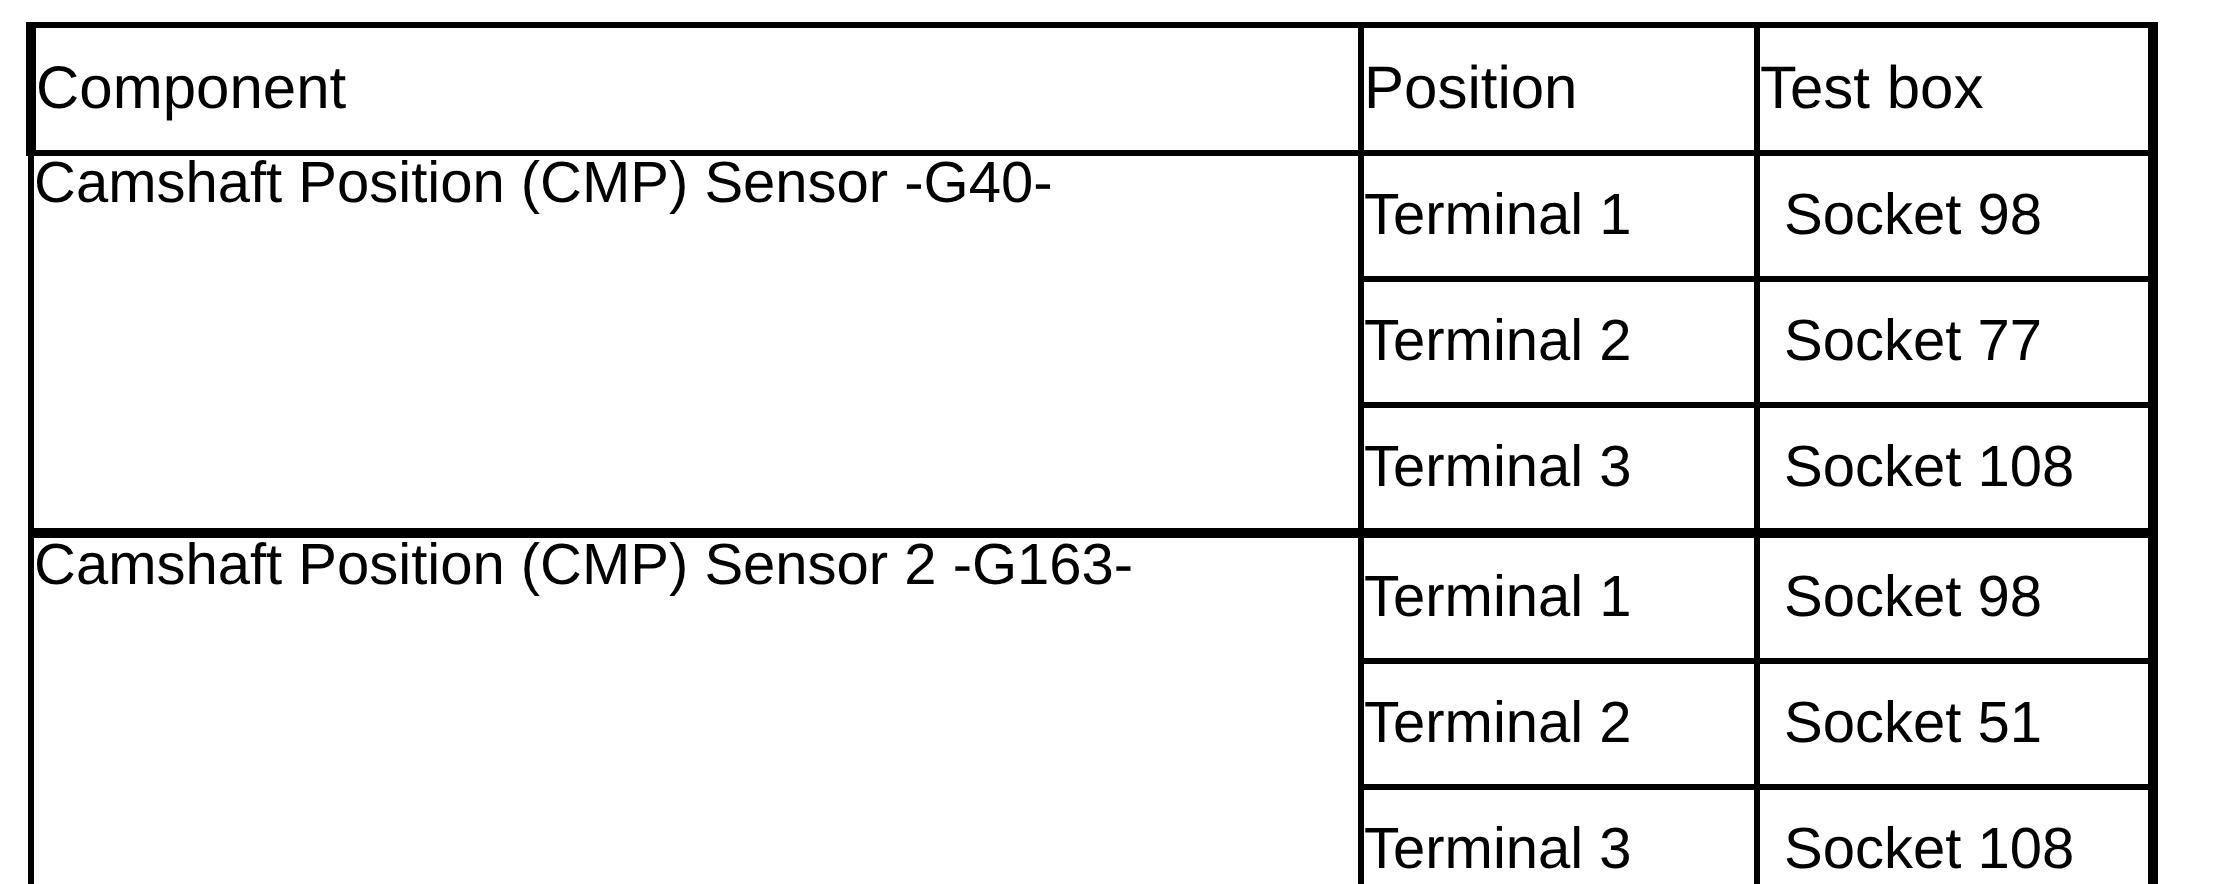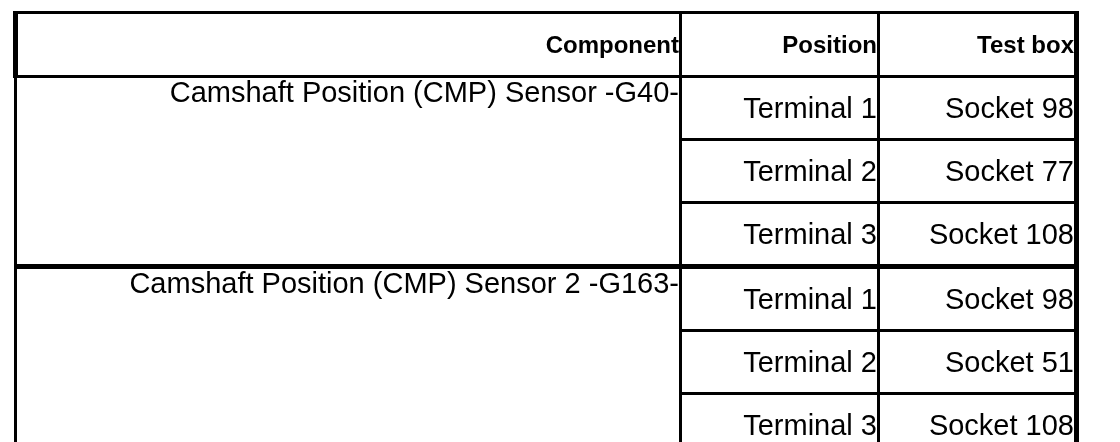--- a/index.html
+++ b/index.html
@@ -43,46 +43,46 @@
   table.spec-table {
     outline: none;
   }
   .col-component { width: 665px; }
   .col-connector { width: 198px; }
   .col-testbox   { width: 198px; }
 
   
   thead th {
     height: 61px;
-    font-size: 24px;
-    font-weight: bold;
-    text-align: right;
+    font-size: 30px;
+    font-weight: normal;
+    text-align: left;
     vertical-align: middle;
     border-top-width: 5px;
     border-bottom-width: 5px;
     line-height: 1;
   }
   thead th.first-col { border-left-width: 5px; }
   thead th.last-col  { border-right-width: 5px; }
 
   
   tbody td {
     height: 60px;
     font-size: 29px;
     font-weight: normal;
-    text-align: right;
+    text-align: left;
     vertical-align: middle;
     line-height: 1;
   }
-  tbody td.last-col  { border-right-width: 5px; }
+  tbody td.last-col  { border-right-width: 5px; padding-left: 12px; }
 
   
   td.component-cell {
     vertical-align: top;
-    text-align: right;
+    text-align: left;
     border-left-width: 5px;
     padding-top: 13px;
     font-size: 29px;
     white-space: nowrap;
   }
 
   
   tr.group-start > td {
     border-top-width: 5px;
   }

